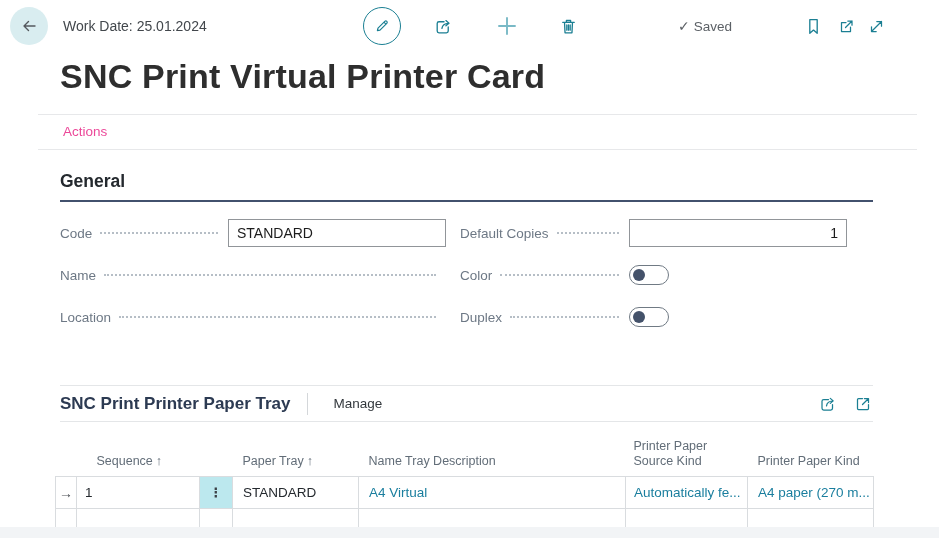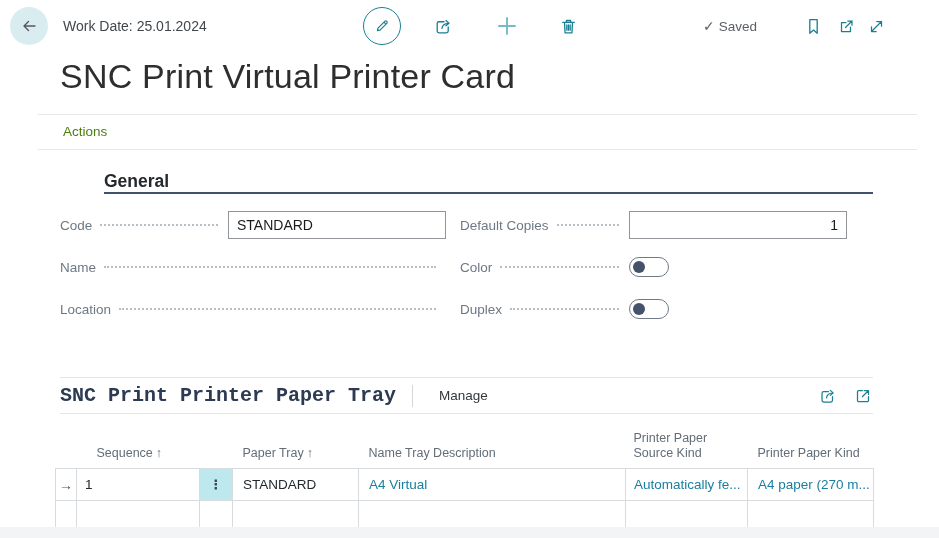--- a/index.html
+++ b/index.html
@@ -11,51 +11,51 @@
   .topbar { position:relative; height:52px; }
   .back-btn { position:absolute; left:10px; top:7px; width:38px; height:38px; border-radius:50%;
               background:#d9edf0; border:none; display:flex; align-items:center; justify-content:center; cursor:pointer; }
   .workdate { position:absolute; left:63px; top:0; line-height:52px; font-size:14px; color:#42474c;text-align:center; }
   .iconbtn { position:absolute; background:none; border:none; padding:0; cursor:pointer;
              display:flex; align-items:center; justify-content:center; }
   .edit-btn { left:363px; top:7px; width:38px; height:38px; border:1.3px solid #1b7f93; border-radius:50%; }
   .share-btn { left:432px; top:15px; width:22px; height:22px; }
   .plus-btn  { left:495px; top:14px; width:24px; height:24px; }
   .trash-btn { left:557px; top:15px; width:22px; height:22px; }
-  .saved { position:absolute; left:703px; top:0; line-height:52px; font-size:13.5px; color:#5c6166; }
+  .saved { position:absolute; left:678px; top:0; line-height:52px; font-size:13.5px; color:#5c6166; }
   .saved .chk { margin-right:4px; font-size:14px; }
   .bookmark-btn { left:804px; top:16px; width:18px; height:20px; }
   .popout-btn   { left:837px; top:17px; width:19px; height:19px; }
   .expand-btn   { left:867px; top:17px; width:19px; height:19px; }
 
   
-  h1.title { margin:2px 0 0 60px; font-size:34px; font-weight:400; color:#2e2e2e; line-height:44px; letter-spacing:.2px; }
+  h1.title { margin:2px 0 0 60px; font-size:34px; font-weight:700; color:#2e2e2e; line-height:44px; letter-spacing:.2px; }
   .actions-bar { margin:16px 22px 0 38px; height:36px; border-top:1px solid #e7e8ea; border-bottom:1px solid #e7e8ea; }
-  .actions-bar .actions-item { display:inline-block; margin-left:25px; line-height:34px; font-size:13.5px; color:#4d7c0f; cursor:pointer; }
+  .actions-bar .actions-item { display:inline-block; margin-left:25px; line-height:34px; font-size:13.5px; color:#ec4899; cursor:pointer; }
 
   
   .general { margin:21px 0 0 60px; width:813px; }
-  .general h2 { font-size:17.5px; font-weight:700; color:#24292e; padding-bottom:0; border-bottom:2px solid #42516d;margin-left:44px; }
+  .general h2 { font-size:17.5px; font-weight:700; color:#24292e; padding-bottom:8px; border-bottom:2px solid #42516d; }
   .fields { display:grid; grid-template-columns:386px 387px; column-gap:40px; row-gap:10px; margin-top:17px;gap:14px; }
   .field { display:flex; align-items:center; height:28px; }
   .field .lbl { font-size:13.5px; color:#6d7885; white-space:nowrap; }
   .field .dots { flex:1; border-bottom:2px dotted #b6bec6; height:2px; margin:0 10px 0 8px; }
   .ctrl { width:218px; flex:none; display:flex; align-items:center; }
   .bc-input { width:218px; height:28px; border:1px solid #919599; background:#fff; font-family:inherit;
               font-size:14px; color:#1c1c1c; padding:0 8px; outline:none; }
   .bc-input.num { text-align:right; }
   .toggle { width:40px; height:20px; border:1px solid #707a84; border-radius:10px; background:#fff;
             position:relative; cursor:pointer; }
   .toggle .knob { position:absolute; left:3px; top:3px; width:12px; height:12px; border-radius:50%; background:#44526a; }
 
   
   .part { margin-top:54px; }
   .part-header { margin:0 66px 0 60px; height:37px; border-top:1px solid #e4e6e8; border-bottom:1px solid #e4e6e8;
                  display:flex; align-items:center; }
-  .part-title { font-size:20px; font-weight:700; color:#2c3a52;font-family:Liberation Mono, monospace; }
+  .part-title { font-size:17px; font-weight:700; color:#2c3a52; }
   .vsep { width:1px; height:22px; background:#d4d7da; margin:0 26px 0 16px; }
   .manage { font-size:13.5px; color:#33383d; cursor:pointer; }
   .part-header .spacer { flex:1; }
   .part-icon { background:none; border:none; padding:0; cursor:pointer; width:20px; height:20px; margin-left:15px;
                display:flex; align-items:center; justify-content:center; }
 
   
   table.grid { border-collapse:collapse; table-layout:fixed; width:818px; margin:17px 0 0 55px; }
   .grid th { vertical-align:bottom; text-align:left; font-weight:400; font-size:12.5px; color:#626d78;
              padding:0 4px 7px 10px; line-height:1.2; border:none; border-bottom:1px solid #d9dcdf; height:36px; }

